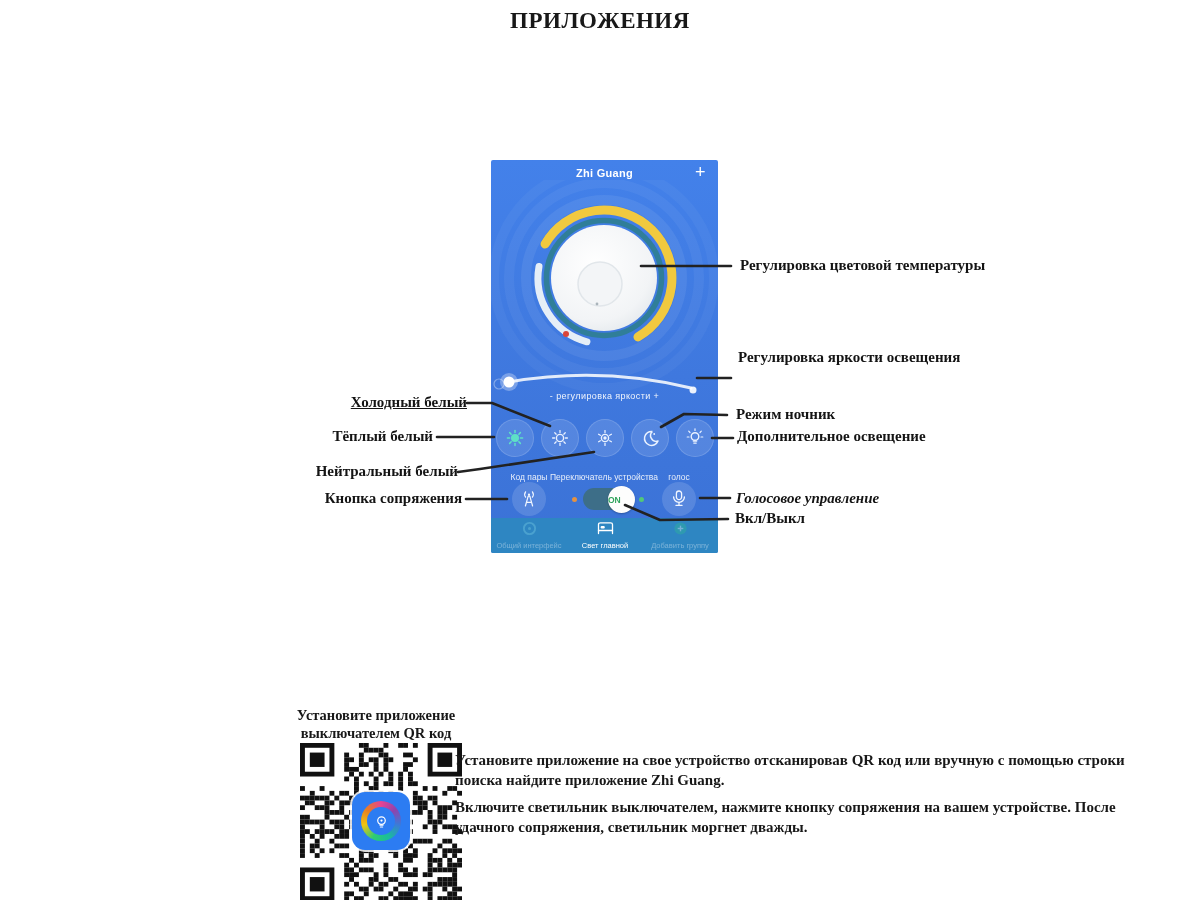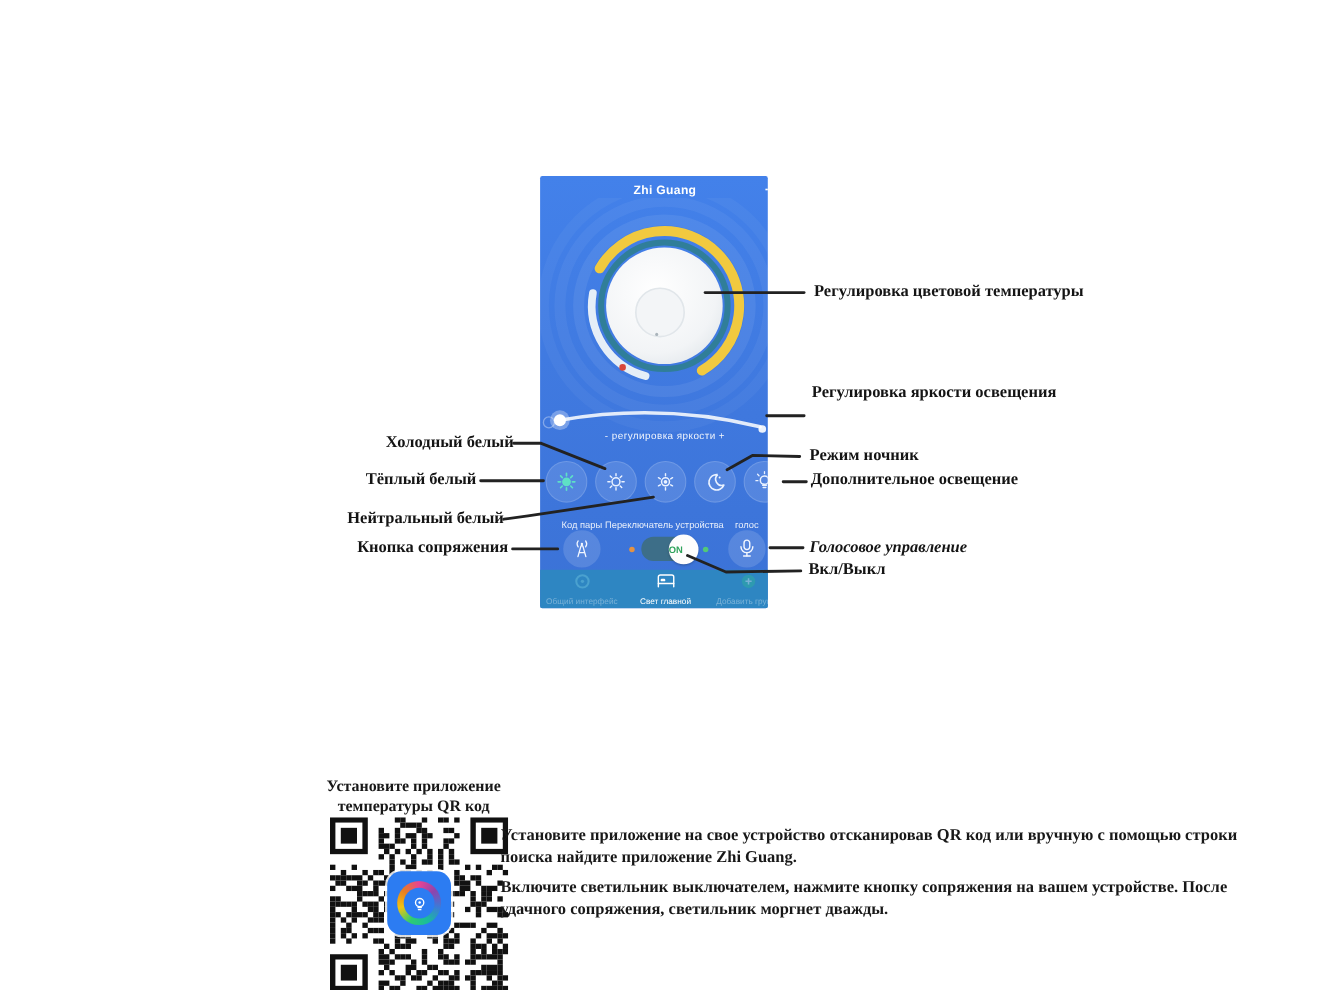--- a/index.html
+++ b/index.html
@@ -5,21 +5,21 @@
   html,body{margin:0;padding:0;background:#fff;}
   .canvas{position:relative;width:1200px;height:900px;background:#ffffff;overflow:hidden;
           font-family:"Liberation Serif", serif;color:#1f1f1f;}
   .abs{position:absolute;}
 
   
   .title{left:0;top:6px;width:1200px;text-align:center;font-weight:bold;
          font-size:23px;line-height:30px;letter-spacing:.5px;color:#181818;}
 
   
-  .app{left:491px;top:160px;width:207px;height:393px;overflow:hidden;border-radius:2px;
+  .app{left:491px;top:160px;width:227px;height:393px;overflow:hidden;border-radius:2px;
        background:linear-gradient(180deg,#4381ea 0%,#3f78de 55%,#3b72d6 100%);
        font-family:"Liberation Sans", sans-serif;}
   .app-header-title{left:0;top:7px;width:227px;text-align:center;color:#fff;
                     font-size:11px;font-weight:bold;letter-spacing:.3px;}
   .app-add{left:204px;top:2px;color:#fff;font-size:18px;font-weight:300;cursor:default;}
   .dial-svg{left:0;top:20px;}
   .slider-label{left:0;top:231px;width:227px;text-align:center;color:rgba(255,255,255,.92);
                 font-size:9px;letter-spacing:.4px;}
   .mode-circle{width:38px;height:38px;border-radius:50%;top:259px;
                background:rgba(255,255,255,.12);border:1px solid rgba(255,255,255,.15);
@@ -57,20 +57,21 @@
 
   
   .instr{left:455px;width:690px;font-weight:bold;font-size:15px;line-height:19.5px;color:#181818;}
 </style>
 </head>
 <body>
 
 <div class="canvas">
 
   <div class="abs title">
+    <div>ПРИЛОЖЕНИЯ</div>
   </div>
 
   <div class="abs app">
 
     <div class="abs app-header-title">Zhi Guang</div>
     <div class="abs app-add">+</div>
 
     <svg class="abs dial-svg" width="227" height="215" viewBox="0 0 227 195">
       <defs>
         <radialGradient id="dialFace" cx="42%" cy="38%" r="70%">
@@ -243,28 +244,28 @@
       <path d="M466,499 L507,499"></path>
     </g>
   </svg>
 
   <div class="abs co co-r" style="left:740px;top:257px;">Регулировка цветовой температуры</div>
   <div class="abs co co-r" style="left:738px;top:349px;">Регулировка яркости освещения</div>
   <div class="abs co co-r" style="left:736px;top:406px;">Режим ночник</div>
   <div class="abs co co-r" style="left:737px;top:428px;">Дополнительное освещение</div>
   <div class="abs co co-r" style="left:736px;top:490px;font-style:italic;">Голосовое управление</div>
   <div class="abs co co-r" style="left:735px;top:510px;">Вкл/Выкл</div>
-  <div class="abs co co-l" style="right:733px;top:394px;">Холодный белый</div>
+  <div class="abs co co-l" style="right:733px;top:394px;text-decoration:underline;">Холодный белый</div>
   <div class="abs co co-l" style="right:767px;top:428px;">Тёплый белый</div>
   <div class="abs co co-l" style="right:742px;top:463px;">Нейтральный белый</div>
   <div class="abs co co-l" style="right:738px;top:490px;">Кнопка сопряжения</div>
 
   <div class="abs qr-caption">
     <div>Установите приложение</div>
-    <div>температуры QR код</div>
+    <div>выключателем QR код</div>
   </div>
   <svg id="qr" class="abs qr-box" width="162" height="158" viewBox="0 0 33 33" preserveAspectRatio="none">
       <rect x="0" y="0" width="33" height="33" fill="#fff"></rect>
       <rect x="12" y="0" width="1" height="1" fill="#111"></rect>
       <rect x="13" y="0" width="1" height="1" fill="#111"></rect>
       <rect x="17" y="0" width="1" height="1" fill="#111"></rect>
       <rect x="20" y="0" width="1" height="1" fill="#111"></rect>
       <rect x="21" y="0" width="1" height="1" fill="#111"></rect>
       <rect x="23" y="0" width="1" height="1" fill="#111"></rect>
       <rect x="13" y="1" width="1" height="1" fill="#111"></rect>

